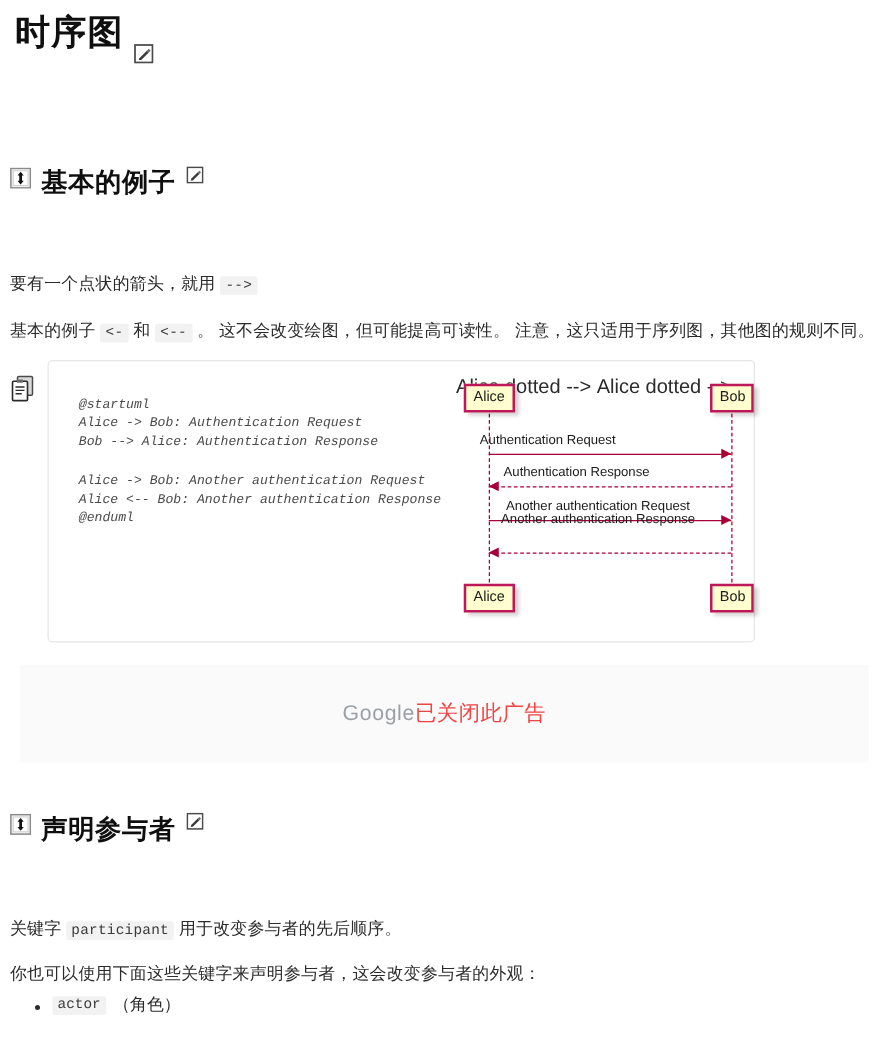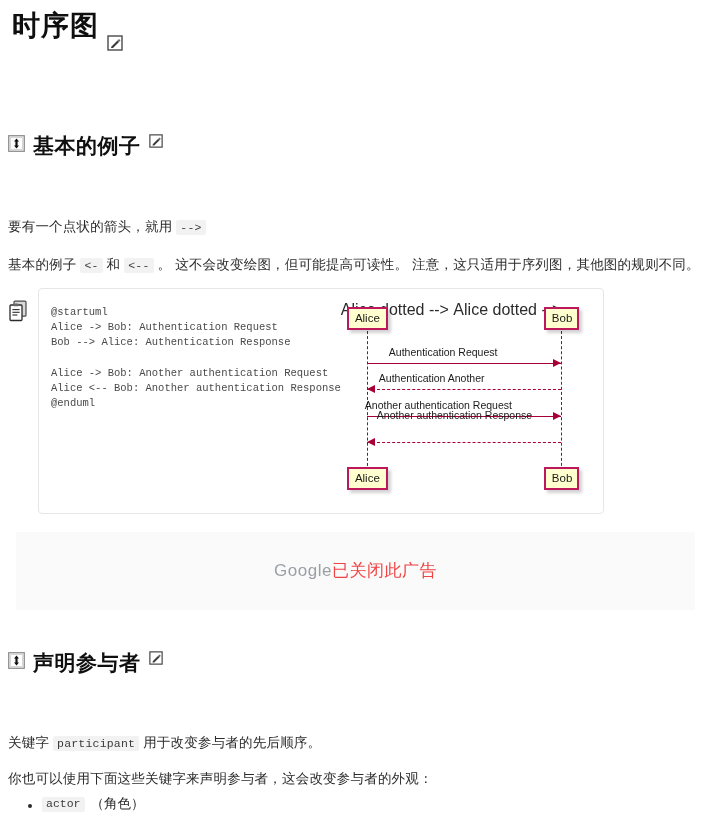--- a/index.html
+++ b/index.html
@@ -94,28 +94,29 @@
     border-radius: 4px;
     background: #ffffff;
     display: flex;
     align-items: flex-start;
     padding: 10px 12px 8px 12px;
     min-height: 226px;
     max-width: 566px;
     position: relative;
   }
   pre.code {
-    margin: 0;
+    margin: 12px;
     font-family: "Liberation Mono", "DejaVu Sans Mono", monospace;
     font-size: 10.5px;
     line-height: 1.45;
     color: #4a4a4a;
     white-space: pre;
     flex: 0 0 auto;
     padding-top: 6px;
+    font-style: italic;
   }
 
   
   .seqdiag {
     position: relative;
     width: 250px;
     height: 196px;
     margin-left: auto;
     margin-right: 2px;
     margin-top: 2px;
@@ -281,31 +282,31 @@
       <div class="seqdiag">
         
         <div class="lifeline" style="left:26px;"></div>
         <div class="lifeline" style="left:220px;"></div>
 
         
         <div class="actorbox" style="left:6px; top:6px; width:41px;">Alice</div>
         <div class="actorbox" style="left:203px; top:6px; width:35px;">Bob</div>
 
         
-        <div class="msglabel" style="left:48px; top:45px;">Authentication Request</div>
+        <div class="msglabel" style="left:19px; top:45px;">Authentication Request</div>
         <div class="msgline" style="left:26px; top:62px; width:194px;"></div>
         <div class="arrowhead right" style="left:212px; top:58px;"></div>
 
          Alice dotted --&gt;
-        <div class="msglabel" style="left:38px; top:71px;">Authentication Another</div>
+        <div class="msglabel" style="left:38px; top:71px;">Authentication Response</div>
         <div class="msgline dotted" style="left:26px; top:88px; width:194px;"></div>
         <div class="arrowhead left" style="left:26px; top:84px;"></div>
 
         
-        <div class="msglabel" style="left:24px; top:98px;">Another authentication Request</div>
+        <div class="msglabel" style="left:40px; top:98px;">Another authentication Request</div>
         <div class="msgline" style="left:26px; top:115px; width:194px;"></div>
         <div class="arrowhead right" style="left:212px; top:111px;"></div>
 
          Alice dotted --&gt;
         <div class="msglabel" style="left:36px; top:108px;">Another authentication Response</div>
         <div class="msgline dotted" style="left:26px; top:141px; width:194px;"></div>
         <div class="arrowhead left" style="left:26px; top:137px;"></div>
 
         
         <div class="actorbox" style="left:6px; top:166px; width:41px;">Alice</div>

